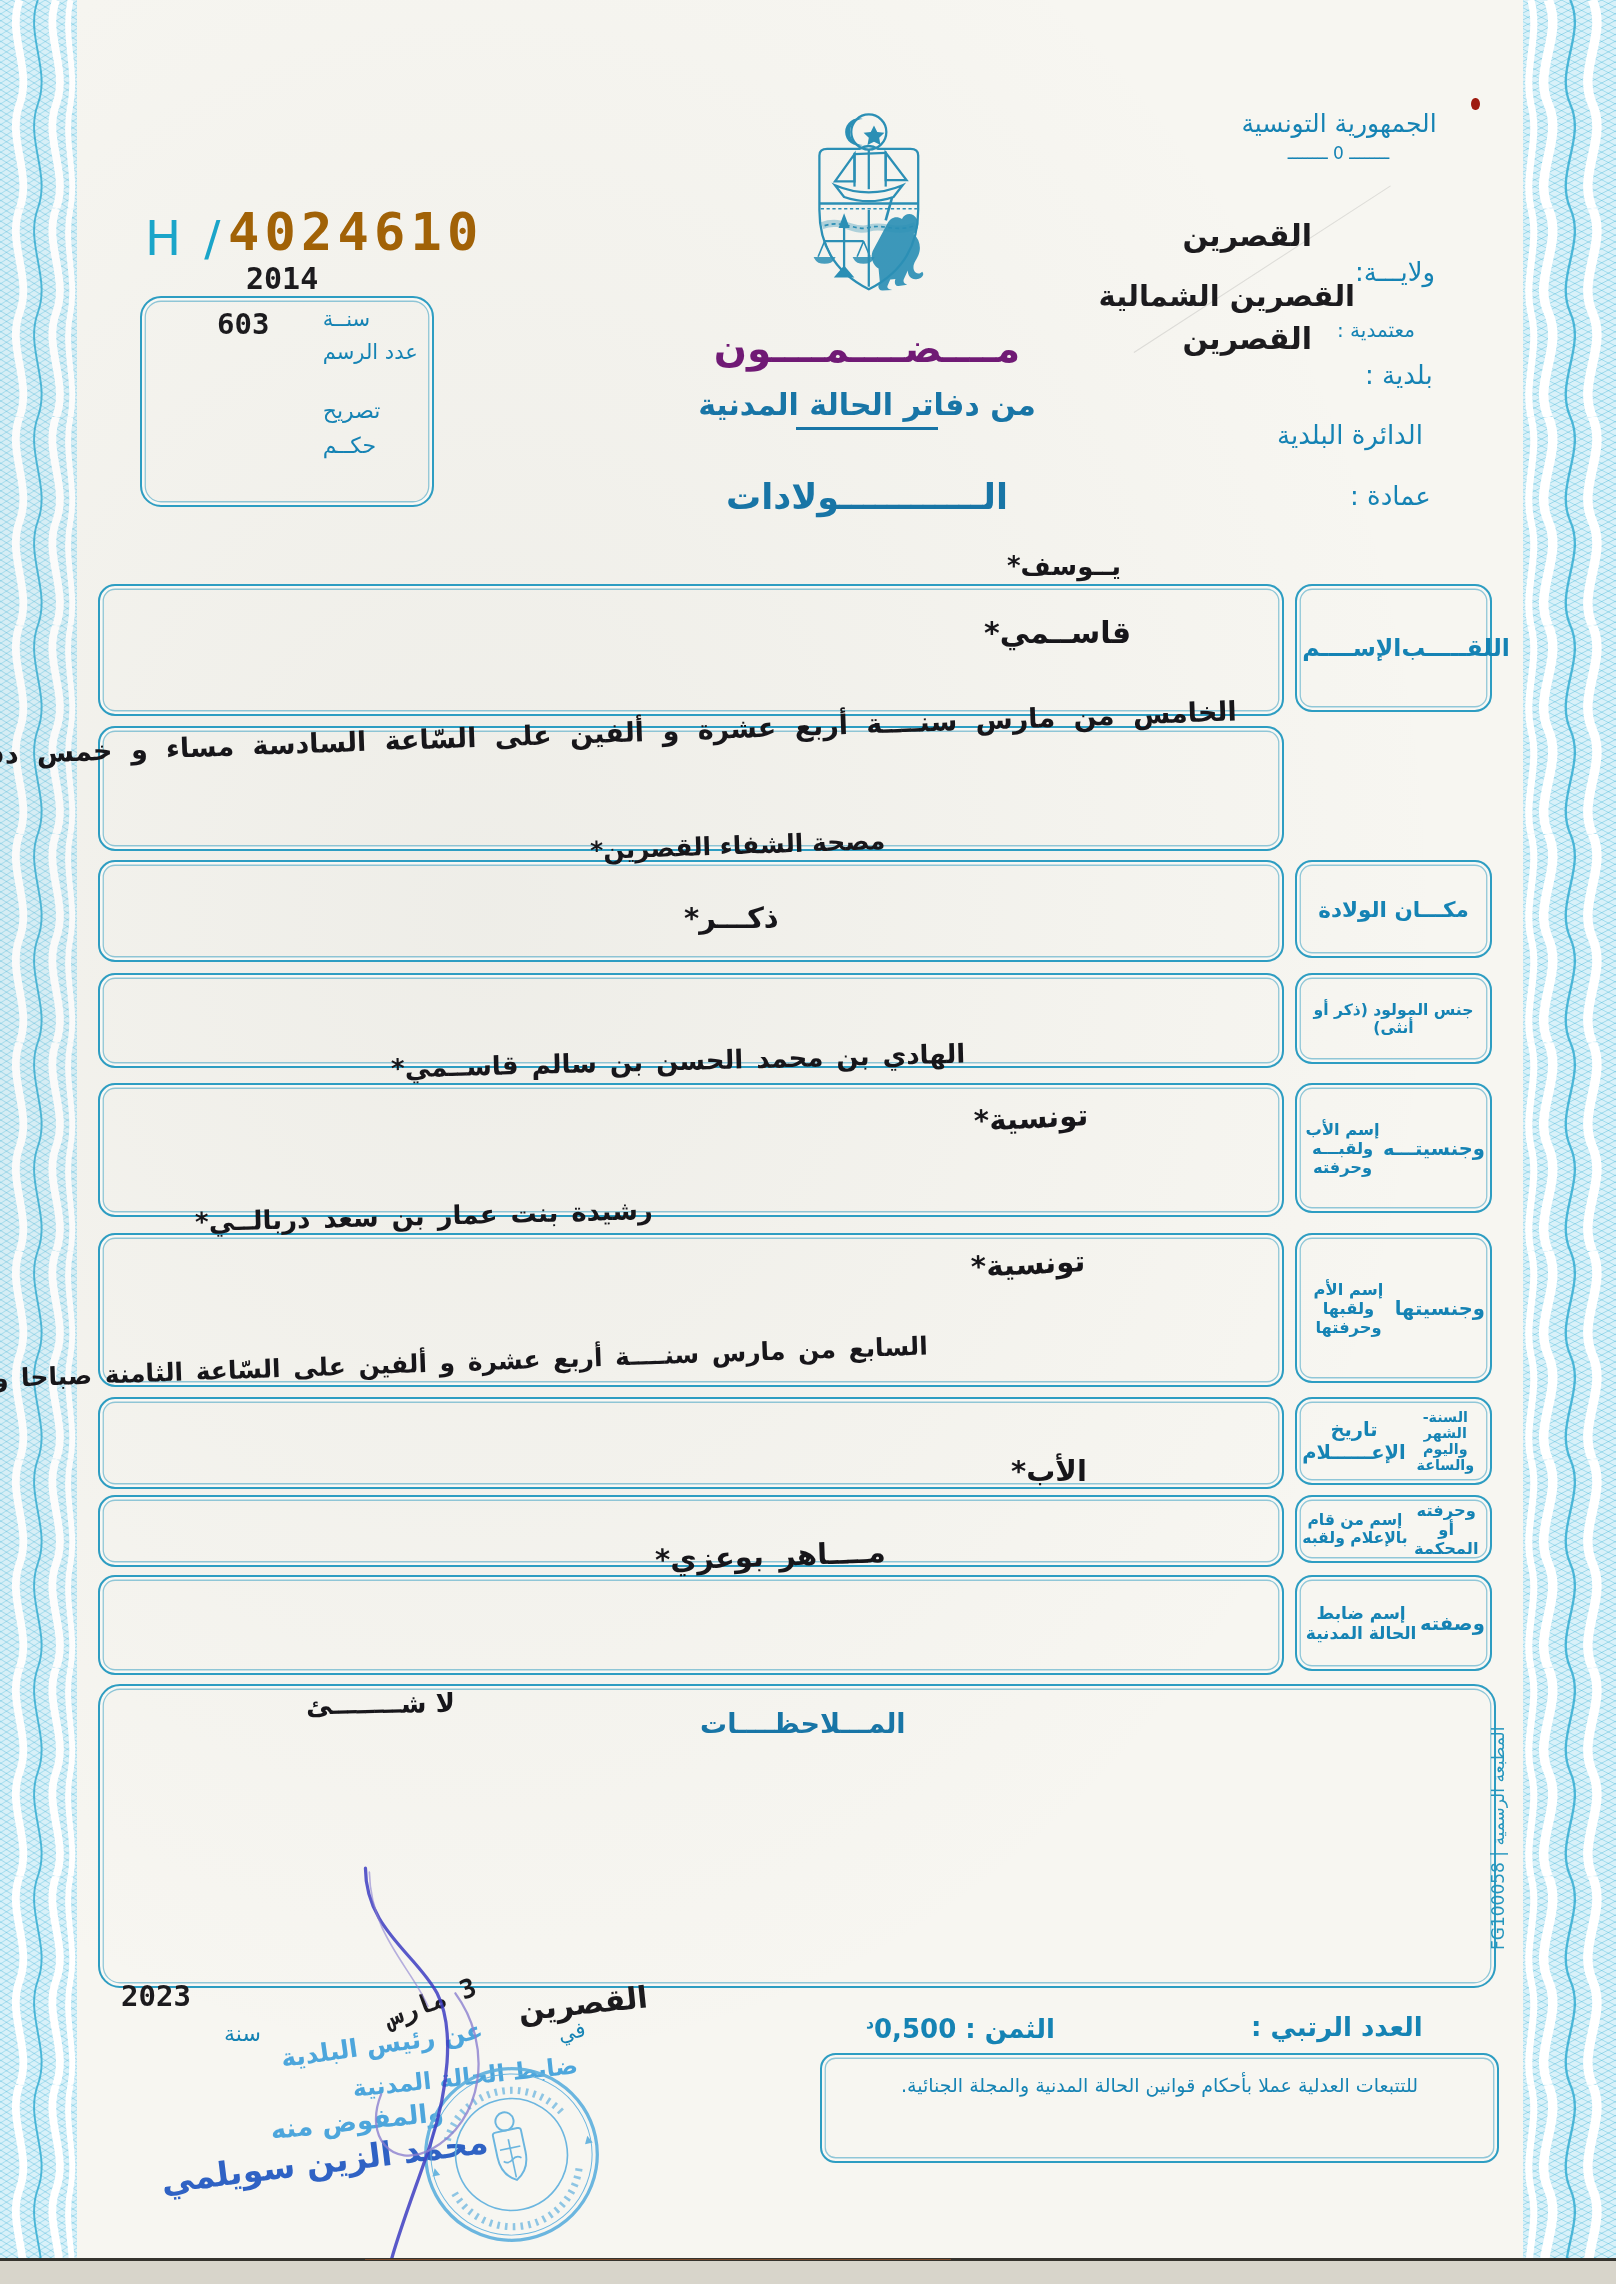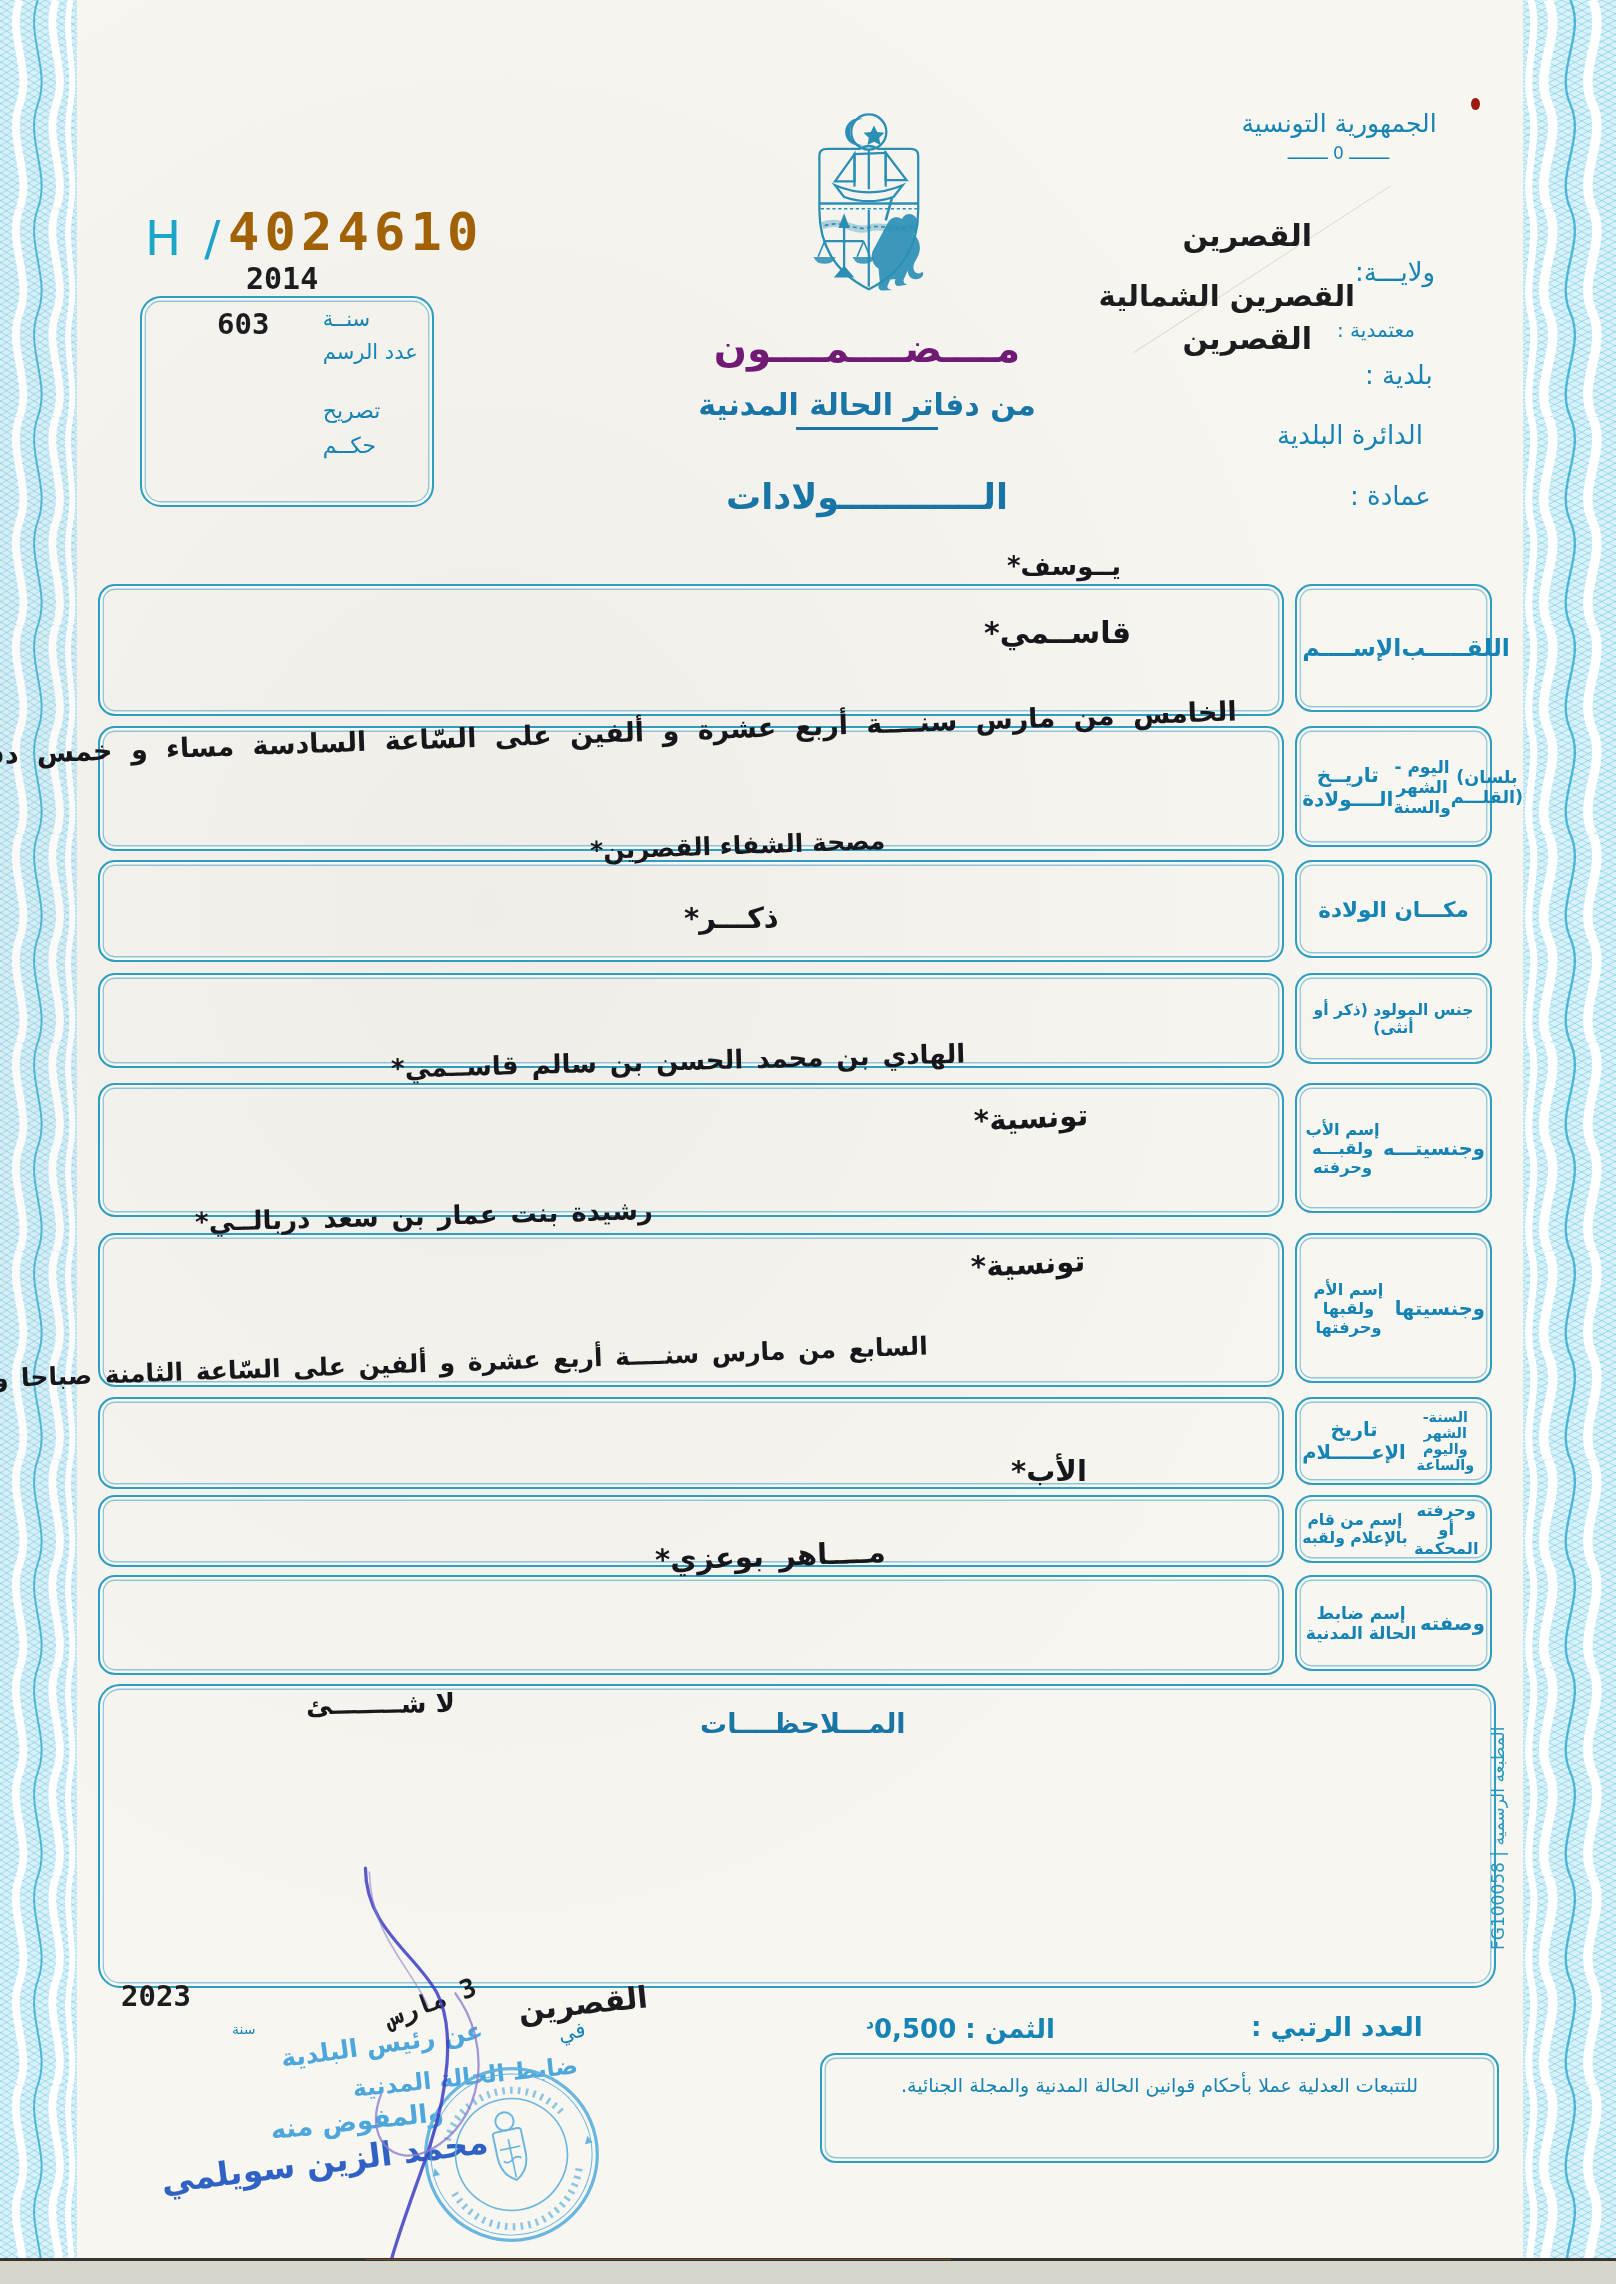--- a/index.html
+++ b/index.html
@@ -126,25 +126,20 @@
   <div class="box" style="left:98px;top:1083px;width:1182px;height:130px"></div>
   <div class="box" style="left:98px;top:1233px;width:1182px;height:150px"></div>
   <div class="box" style="left:98px;top:1397px;width:1182px;height:88px"></div>
   <div class="box" style="left:98px;top:1495px;width:1182px;height:68px"></div>
   <div class="box" style="left:98px;top:1575px;width:1182px;height:96px"></div>
 
   <div class="box lbox" style="left:1295px;top:584px;width:197px;height:128px">
     <span style="font-size:23.5px">الإســــم</span>
     <span style="font-size:23.5px">اللقـــــب</span>
   </div>
-  <div class="box lbox" style="left:1295px;top:726px;width:197px;height:121px">
-    <span style="font-size:20px">تاريــخ الــــولادة</span>
-    <span style="font-size:17px">اليوم - الشهر والسنة</span>
-    <span style="font-size:17.6px">(بلسان القلـــم)</span>
-  </div>
   <div class="box lbox" style="left:1295px;top:860px;width:197px;height:98px">
     <span style="font-size:21.5px">مكـــان الولادة</span>
   </div>
   <div class="box lbox" style="left:1295px;top:973px;width:197px;height:91px">
     <span style="font-size:15.6px">جنس المولود (ذكر أو أنثى)</span>
   </div>
   <div class="box lbox" style="left:1295px;top:1083px;width:197px;height:130px">
     <span style="font-size:16.3px">إسم الأب ولقبـــه وحرفته</span>
     <span style="font-size:19.5px">وجنسيتـــه</span>
   </div>
@@ -178,21 +173,21 @@
   <span class="abs ar stamped" style="left:1011px;top:1454px;font-size:29px">الأب*</span>
   <span class="abs ar stamped" style="left:655px;top:1539px;font-size:29px;word-spacing:5.2px;transform:rotate(-2deg)">مــــاهر بوعزي*</span>
 
   <div class="box" style="left:98px;top:1684px;width:1394px;height:300px;border-radius:22px"></div>
   <span class="abs ar b" style="left:700px;top:1708px;font-size:27px;color:#1875a6">المـــلاحظــــات</span>
   <span class="abs ar stamped" style="left:306px;top:1689px;font-size:26px;transform:rotate(-1deg)">لا شــــــــئ</span>
 
   <span class="abs ar vtext" style="left:1488px;top:1726px;font-size:17px;color:#2596be;height:339px">المطبعة الرسمية | FG100058</span>
 
   <span class="abs mono b ink" style="left:121px;top:1979px;font-size:29px">2023</span>
-  <span class="abs ar blue" style="left:232px;top:2021px;font-size:14px">سنة</span>
+  <span class="abs ar blue" style="left:224px;top:2021px;font-size:22px">سنة</span>
   <span class="abs ar mono b ink" style="left:384px;top:1987px;font-size:26px;transform:rotate(-20deg)">3 مارس</span>
   <span class="abs ar b ink" style="left:518px;top:1986px;font-size:30px;transform:rotate(-6deg)">القصرين</span>
   <span class="abs ar blue" style="left:558px;top:2020px;font-size:21px;transform:rotate(-14deg)">في</span>
   <span class="abs ar b blue" style="left:866px;top:2014px;font-size:26px">
     <span>الثمن : 0,500</span><sup>د</sup>
   </span>
   <span class="abs ar b blue" style="left:1251px;top:2012px;font-size:26px">العدد الرتبي :</span>
 
   <div class="box" style="left:820px;top:2053px;width:675px;height:106px;border-radius:15.6px">
     <div class="ar" style="padding:13px 18px;text-align:center;color:#1583b4;font-size:19px;line-height:1.85;white-space:normal">

